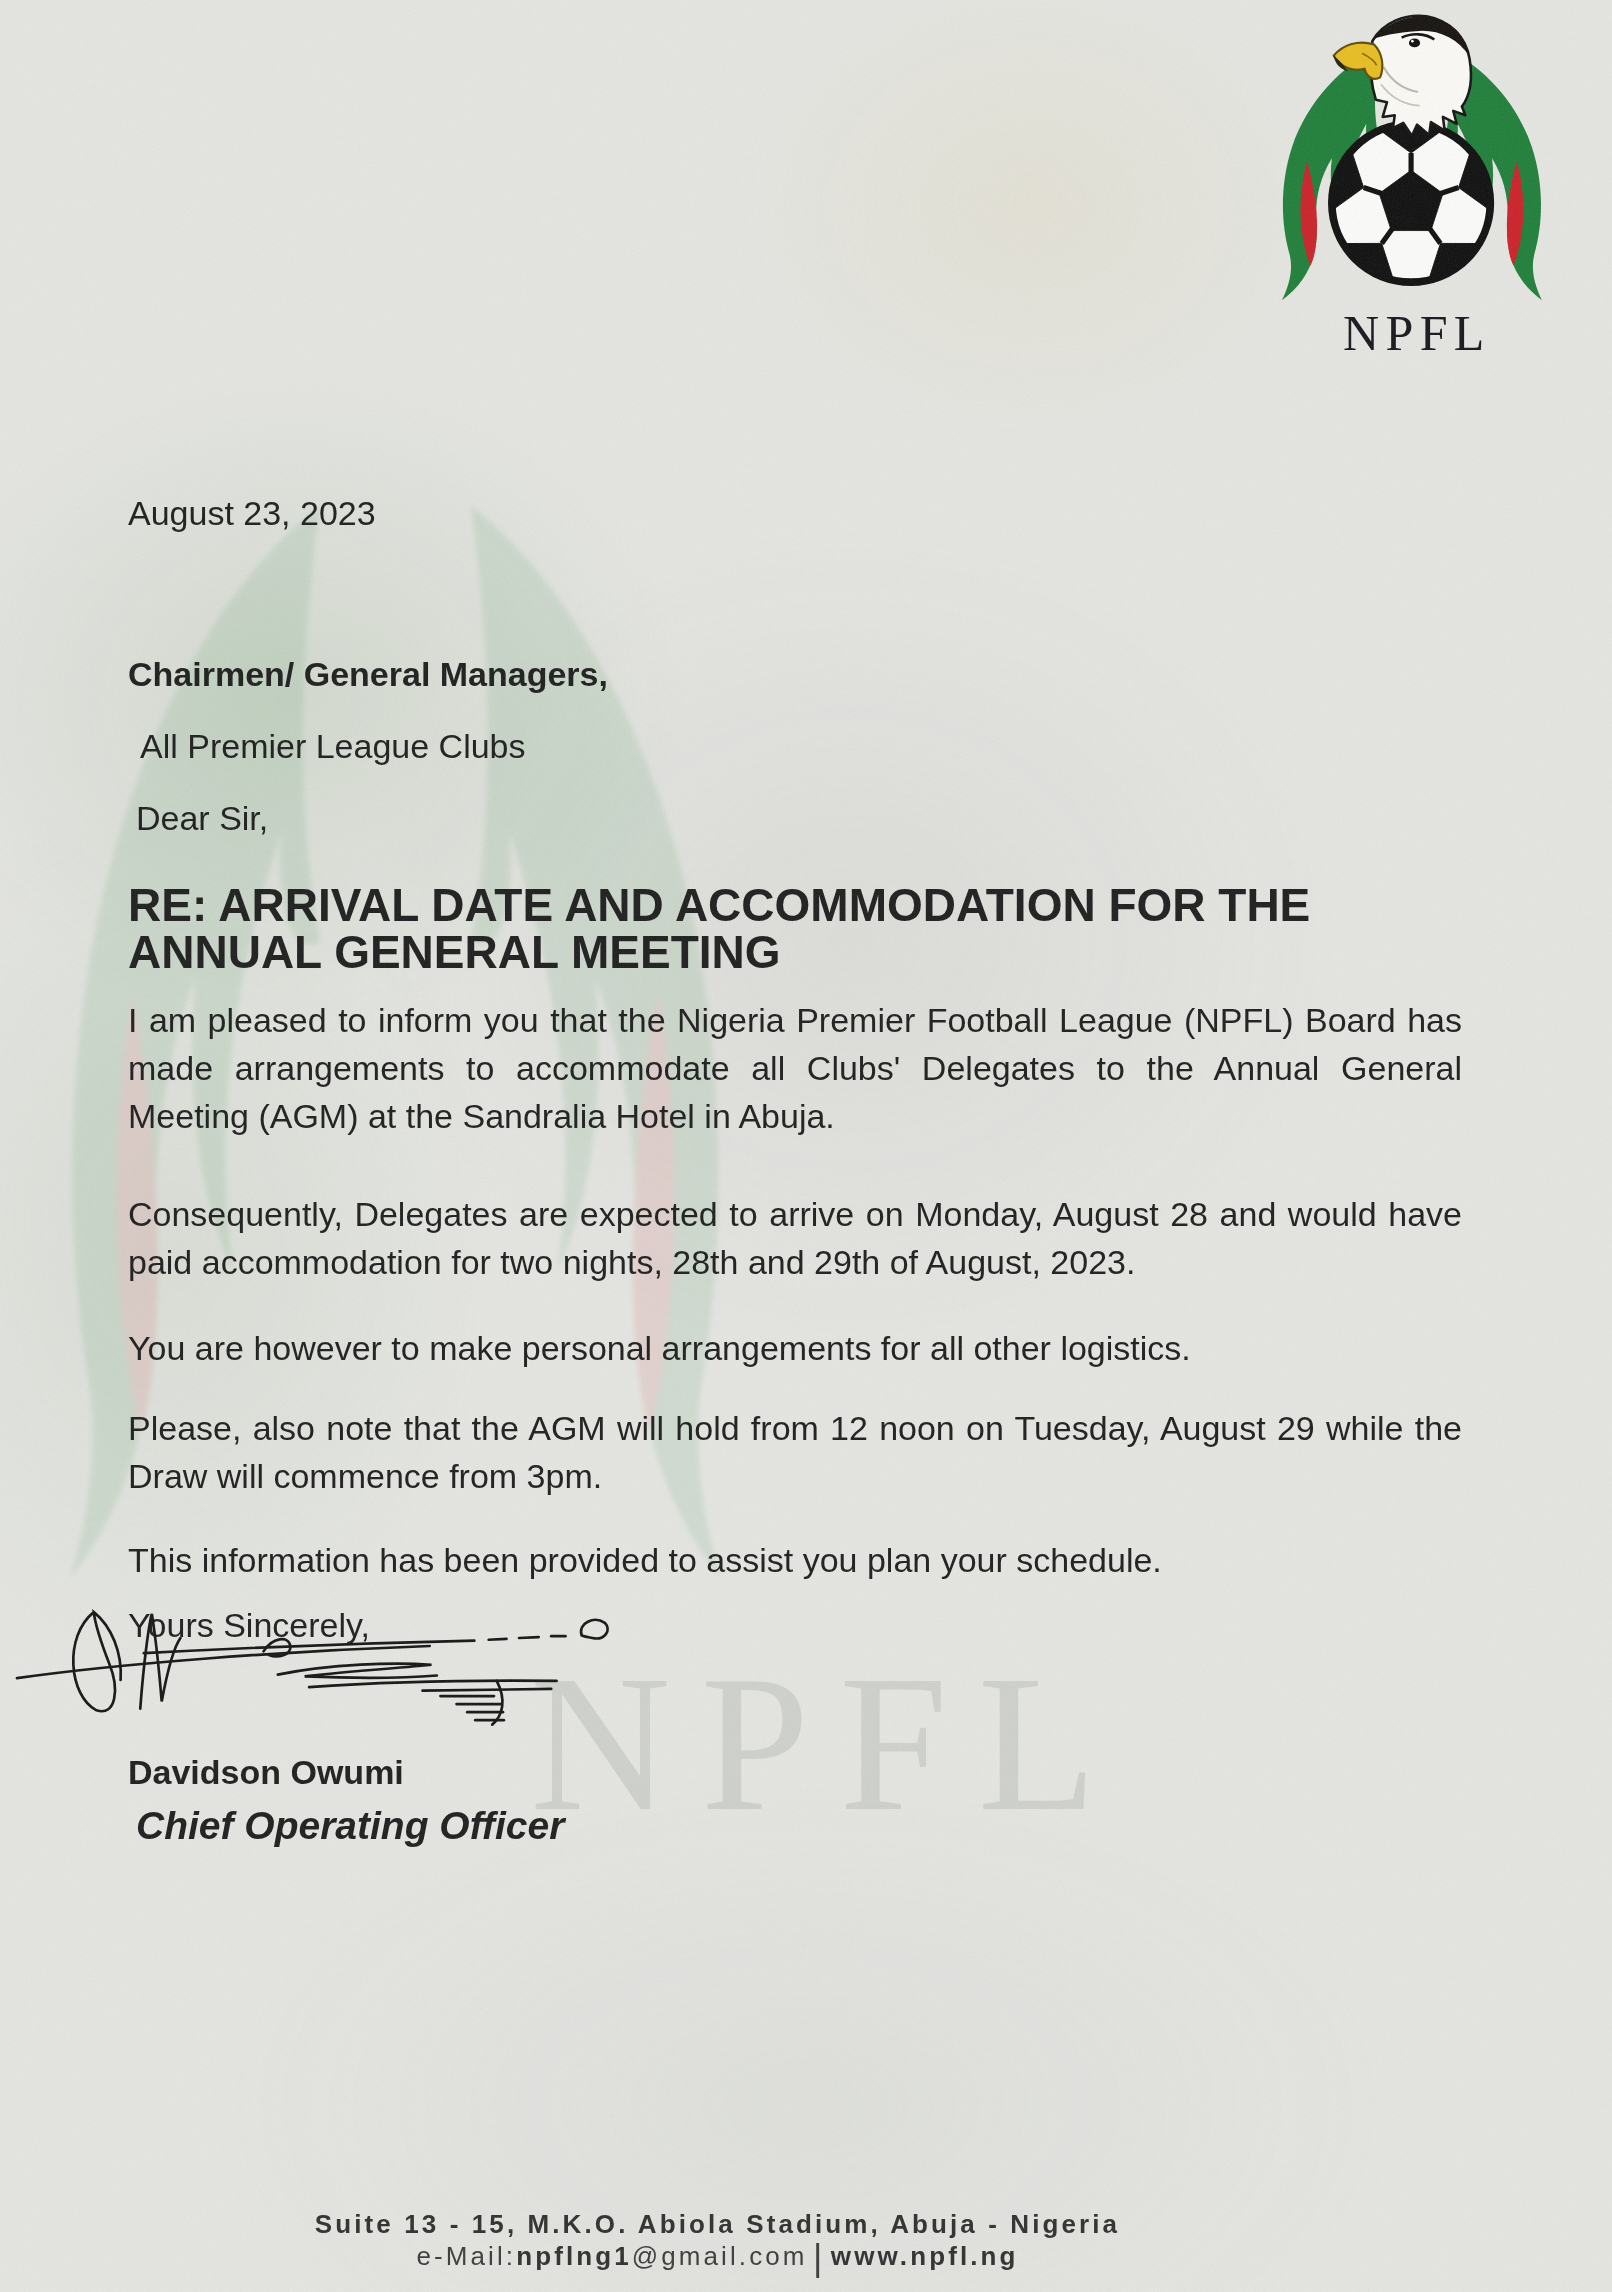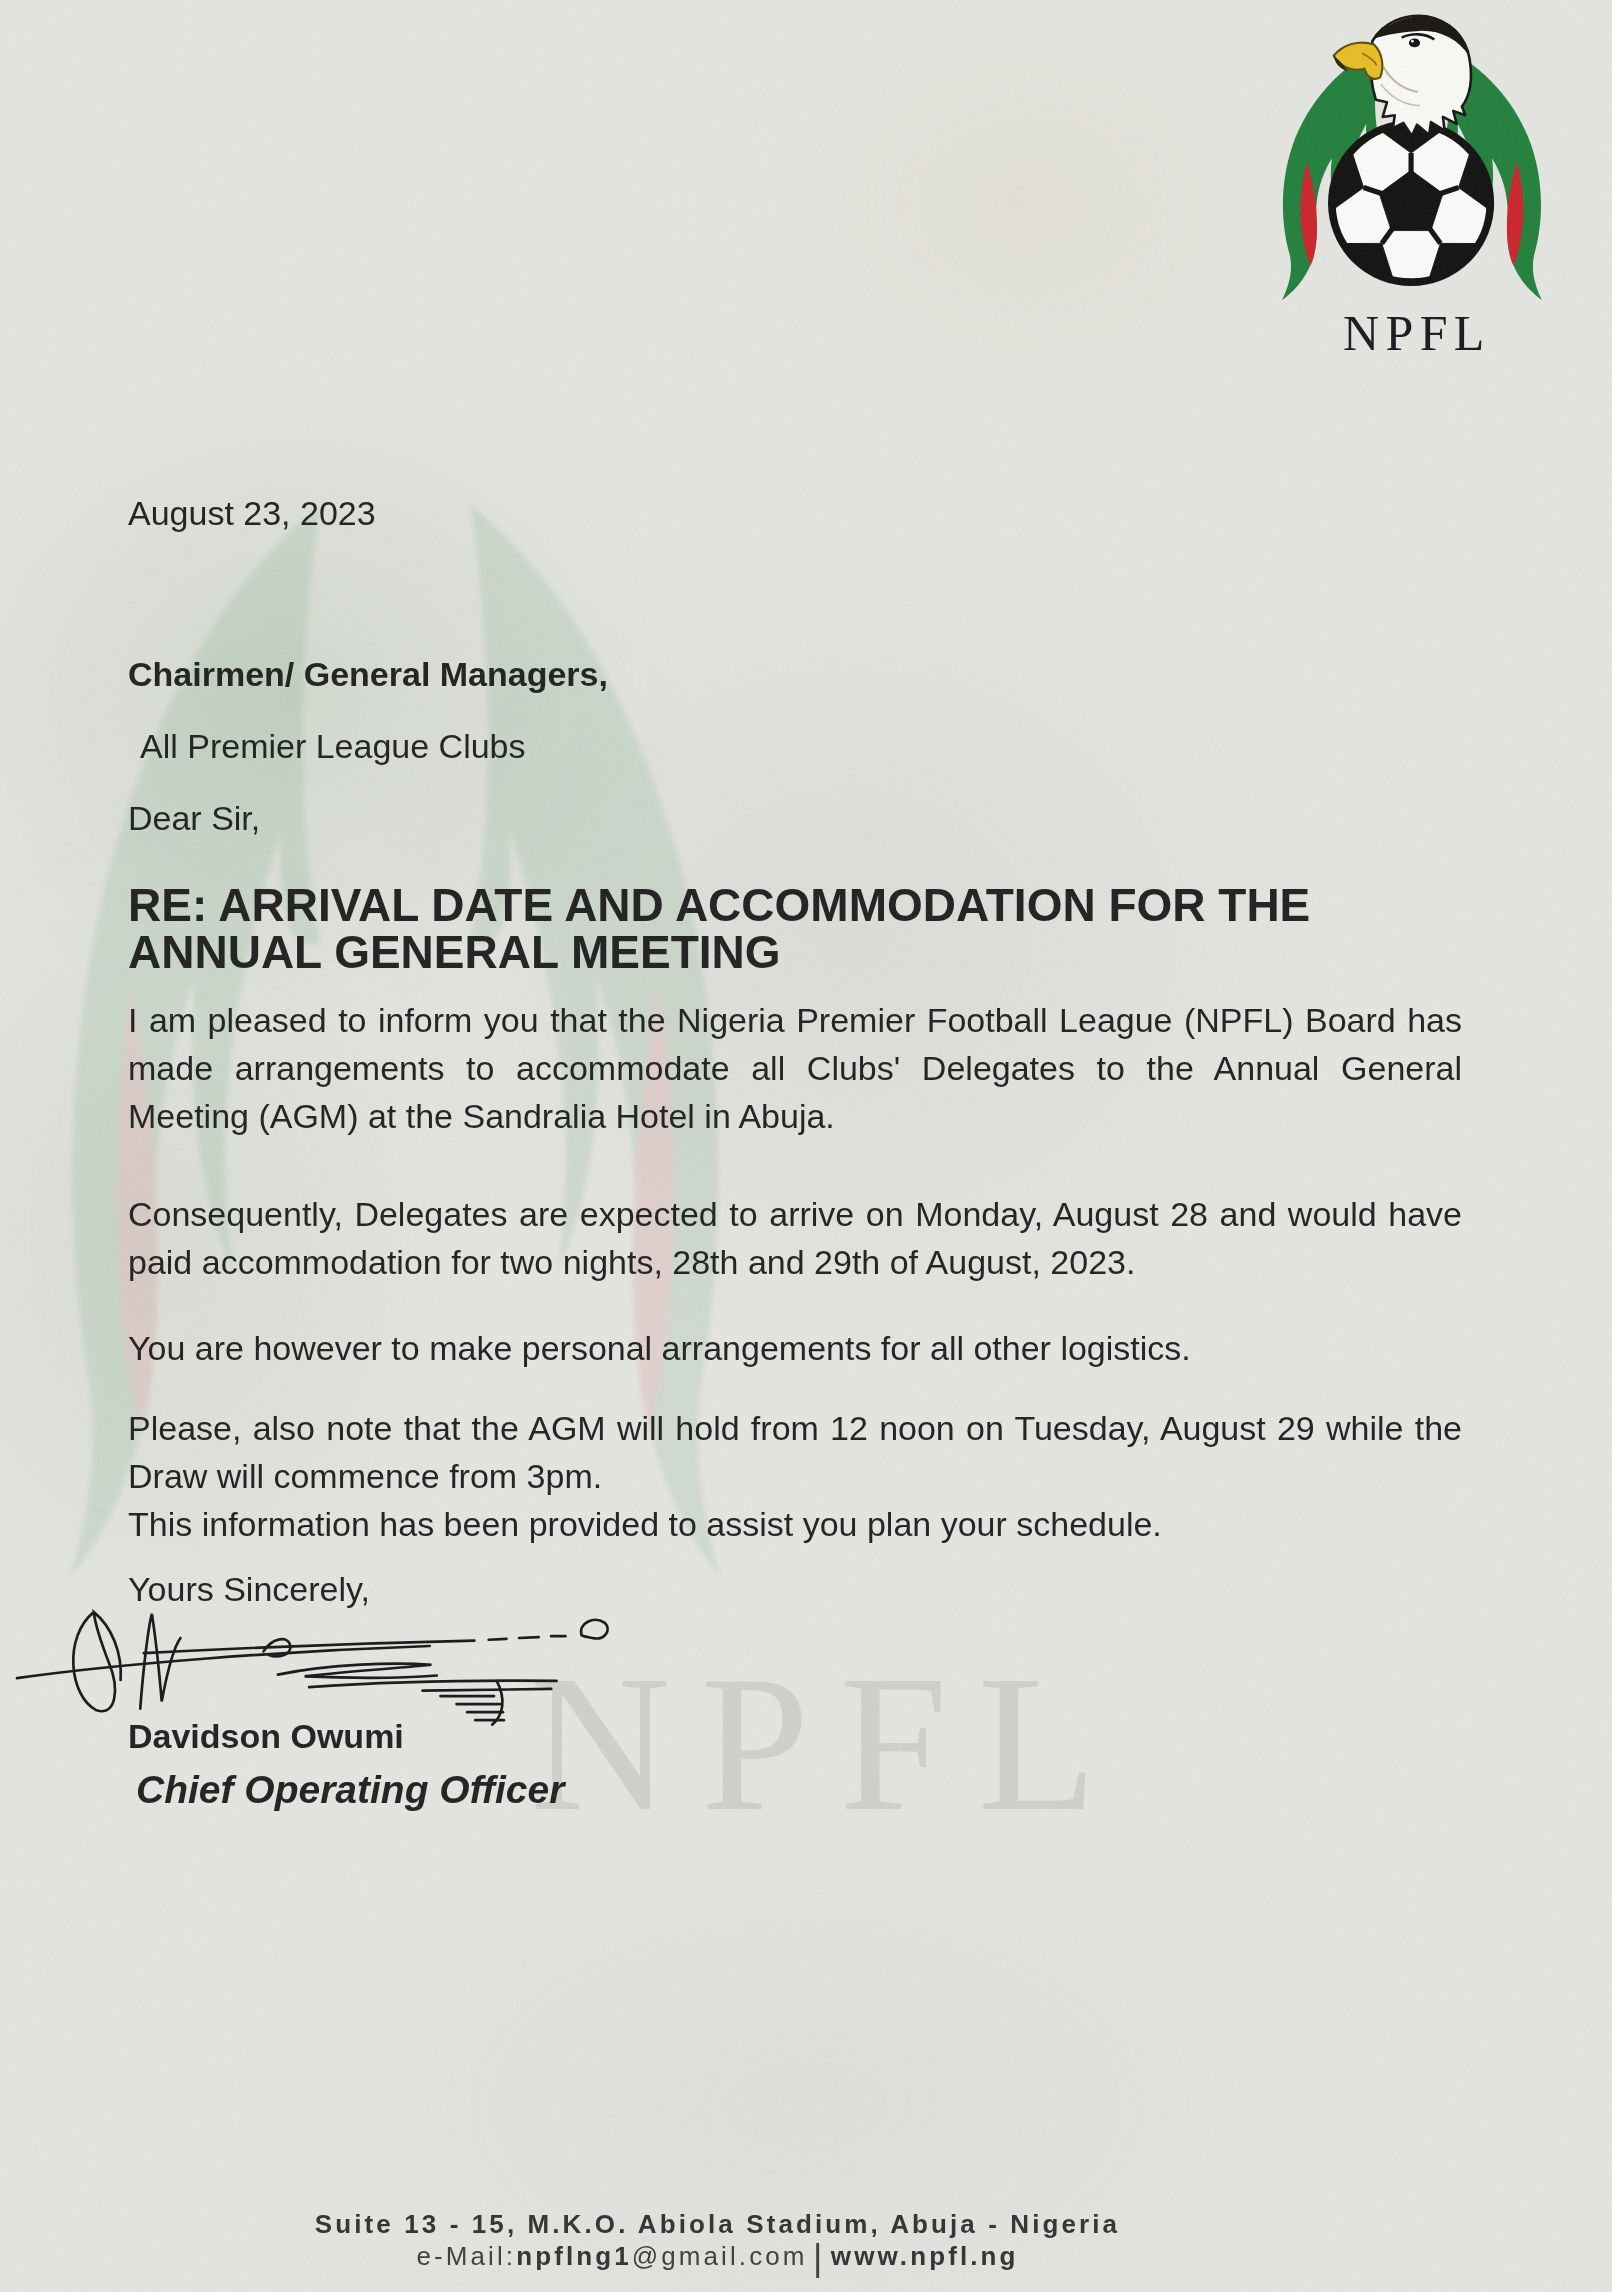--- a/index.html
+++ b/index.html
@@ -30,27 +30,27 @@
     position:absolute;left:530px;top:1646px;z-index:1;
     font-family:"Liberation Serif",serif;font-size:195px;line-height:1;
     letter-spacing:30px;color:rgba(100,105,92,0.17);font-weight:400;
   }
   
   .content{position:absolute;left:128px;top:491px;width:1334px;z-index:2;color:#1c1c1c;}
   .content .line{font-size:34px;line-height:45px;}
   .date{margin:0 0 116px 0;}
   .recipient-title{font-weight:bold;margin:0 0 27px 0;}
   .recipient-org{margin:0 0 27px 12px;}
-  .salutation{margin:0 0 41px 0;}
+  .salutation{margin:0 0 41px 8px;}
   .subject{font-weight:bold;font-size:46px;line-height:47px;margin:0 0 19.7px 0;}
   .para{font-size:34px;line-height:48px;margin:0;text-align:justify;}
   .p1{margin-bottom:50px;}
   .p2{margin-bottom:38px;}
   .p3{margin-bottom:32px;}
-  .p4{}
+  .p4{margin-bottom:36px;}
   .p5{margin-bottom:19.7px;}
   .closing{font-size:34px;line-height:43px;margin:0 0 102px 0;}
   .signatory-name{font-weight:bold;font-size:34px;line-height:45px;margin:0 0 3.6px 0;}
   .signatory-title{font-weight:bold;font-style:italic;font-size:39px;line-height:45px;margin:8px;}
   .signature{position:absolute;left:9px;top:1596px;width:627px;height:134px;z-index:3;}
   
   .footer{position:absolute;left:0;top:2208px;width:1435px;text-align:center;z-index:2;color:#2e2e2e;}
   .footer-line1{font-size:26px;line-height:32px;font-weight:bold;letter-spacing:3.1px;}
   .footer-line2{font-size:26px;line-height:32px;letter-spacing:3.1px;font-weight:400;color:#3a3a3a;}
   .footer-line2 .bold{font-weight:bold;color:#2e2e2e;}

